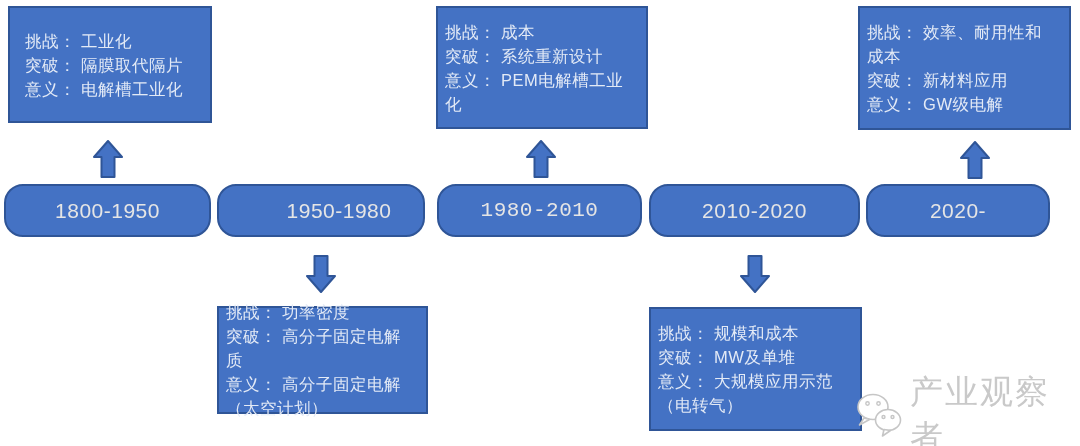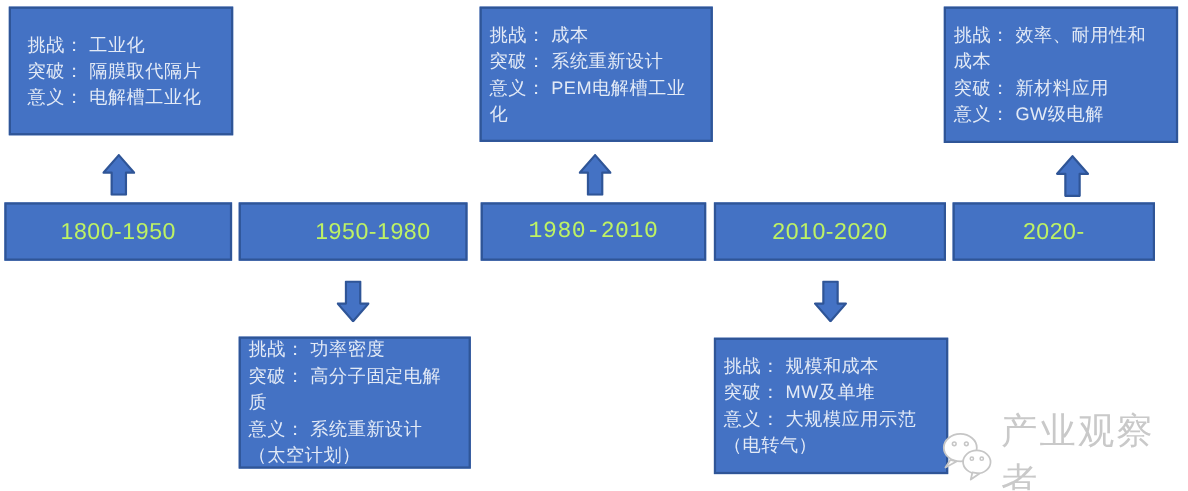--- a/index.html
+++ b/index.html
@@ -32,21 +32,22 @@
     line-height: 24px;
     letter-spacing: 0.5px;
   }
   .callout .line { white-space: pre; }
   .period {
     display: flex;
     align-items: center;
     justify-content: center;
     font-size: 21px;
     letter-spacing: 0.5px;
-    color: #bef264;
+    color: #e5e5e5;
+    border-radius: 19px;
   }
   .arrow {
     position: absolute;
     width: 30px;
     height: 38px;
   }
   .arrow.down svg { transform: rotate(180deg); }
   
   .watermark {
     position: absolute;
@@ -124,25 +125,25 @@
     <svg width="30" height="38" viewBox="0 0 30 38">
       <path d="M15 1 L29 17 L21.5 17 L21.5 37 L8.5 37 L8.5 17 L1 17 Z" fill="#4472C4" stroke="#2F5597" stroke-width="2" stroke-linejoin="round"></path>
     </svg>
   </div>
   <div class="arrow down" style="left:740px; top:255px;">
     <svg width="30" height="38" viewBox="0 0 30 38">
       <path d="M15 1 L29 17 L21.5 17 L21.5 37 L8.5 37 L8.5 17 L1 17 Z" fill="#4472C4" stroke="#2F5597" stroke-width="2" stroke-linejoin="round"></path>
     </svg>
   </div>
 
-  <div class="bluebox callout" style="left:217px; top:306px; width:211px; height:120px;">
+  <div class="bluebox callout" style="left:217px; top:306px; width:211px; height:108px;">
     <div class="line">挑战： 功率密度</div>
     <div class="line">突破： 高分子固定电解</div>
     <div class="line">质</div>
-    <div class="line">意义： 系统重新设计</div>
+    <div class="line">意义： 高分子固定电解</div>
     <div class="line">（太空计划）</div>
   </div>
 
   <div class="bluebox callout" style="left:649px; top:307px; width:213px; height:124px;">
     <div class="line">挑战： 规模和成本</div>
     <div class="line">突破： MW及单堆</div>
     <div class="line">意义： 大规模应用示范</div>
     <div class="line">（电转气）</div>
   </div>
 

